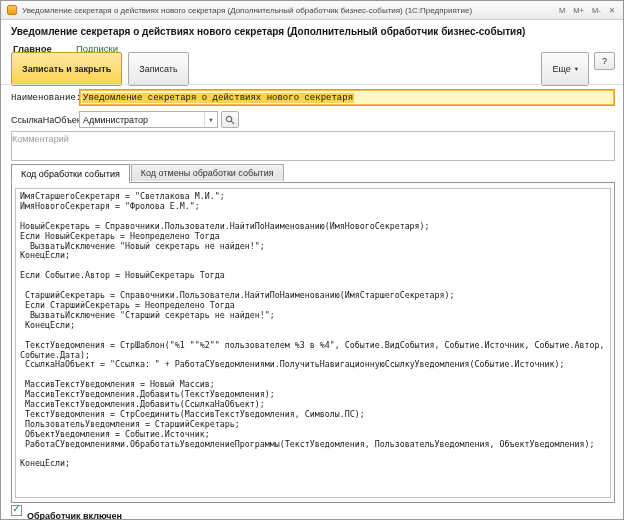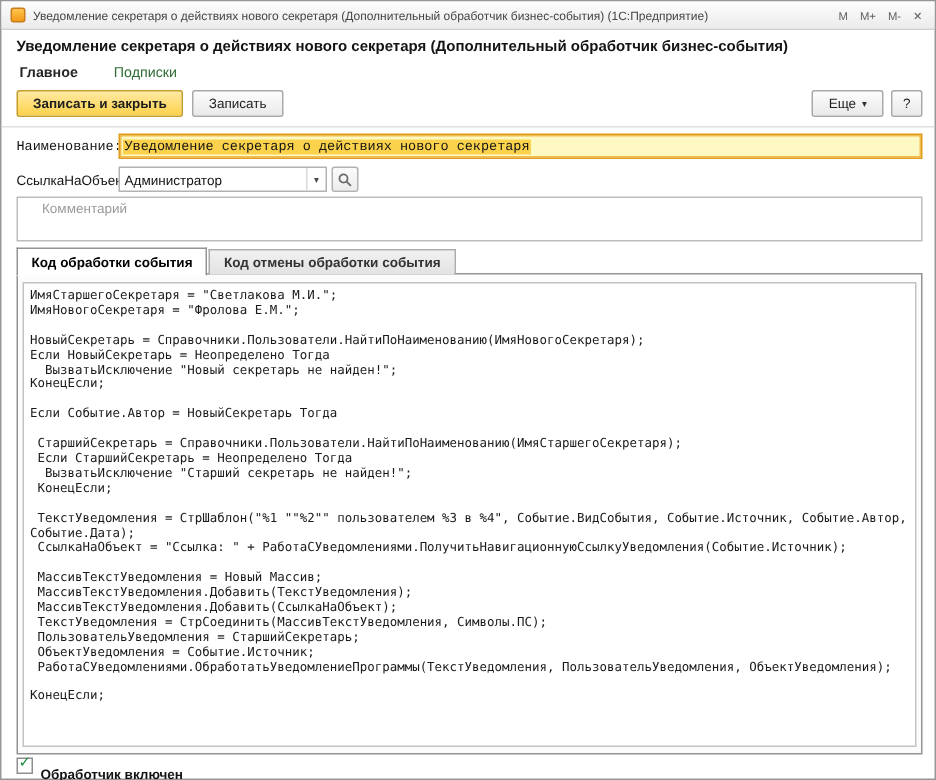--- a/index.html
+++ b/index.html
@@ -26,21 +26,21 @@
   .win-controls { display: flex; gap: 8px; font-size: 7.5px; color: #5f5f5f; padding-right: 2px; }
   .wc { cursor: default; }
   
   .form-title { position: absolute; left: 10px; top: 25px; font-size: 10px; font-weight: bold; color: #141414; white-space: nowrap; }
   .nav { position: absolute; left: 12px; top: 42px; display: flex; gap: 24px; font-size: 9.5px; }
   .nav-active { font-weight: bold; color: #262626; }
   .nav-link { color: #2f6b36; }
   
   .cmdbar { position: absolute; left: 10px; right: 8px; top: 58px; height: 20px; display: flex; align-items: center; gap: 6px; }
   .btn {
-    font-family: inherit; font-size: 9px; height: 18px; padding: 0 10px;
+    font-family: inherit; font-size: 9px; height: 18px; padding: 16px 10px;
     border: 1px solid #a9a9a9; border-radius: 2px; color: #1e1e1e;
     background: linear-gradient(#fcfcfc, #e9e9e9);
     display: inline-flex; align-items: center; justify-content: center; white-space: nowrap;
   }
   .btn.primary { background: linear-gradient(#ffe9a2, #fcd24b); border-color: #c49d2c; font-weight: bold; }
   .cmd-right { margin-left: auto; display: flex; gap: 5px; }
   .btn .caret { margin-left: 4px; font-size: 6.5px; color: #333; }
   .btn.help { width: 21px; padding: 0; }
   .sep { position: absolute; left: 0; right: 0; top: 83px; border-top: 1px solid #dedede; }
   
@@ -52,24 +52,24 @@
     box-shadow: 0 0 0 1px #f0bd4d inset; display: flex; align-items: center; padding: 0 2px;
   }
   .input-focused .sel { font-size: 9px; color: #141414; background: #fbd24c; padding: 0 1px; white-space: nowrap; }
   .row-resp { top: 110px; height: 17px; }
   .combo { width: 139px; height: 17px; border: 1px solid #b2b2b2; background: #fff; display: flex; align-items: stretch; }
   .combo .val { flex: 1; font-size: 9px; color: #141414; padding-left: 3px; display: flex; align-items: center; }
   .combo .arrow { width: 13px; border-left: 1px solid #d8d8d8; display: flex; align-items: center; justify-content: center; font-size: 6.5px; color: #4a4a4a; }
   .open-btn { width: 18px; height: 17px; margin-left: 3px; border: 1px solid #b2b2b2; border-radius: 2px; background: linear-gradient(#fbfbfb, #ececec); display: flex; align-items: center; justify-content: center; padding: 0; }
   .comment-box {
     position: absolute; left: 10px; right: 8px; top: 130px; height: 30px;
-    border: 1px solid #bcbcbc; background: #fff; font-size: 9px; color: #9a9a9a; padding: 2px 16px;
+    border: 1px solid #bcbcbc; background: #fff; font-size: 9px; color: #9a9a9a; padding: 2px 0;
   }
   
-  .tabs { position: absolute; left: 10px; top: 163px; height: 19px; display: flex; align-items: flex-end; z-index: 2; font-weight: bold; }
+  .tabs { position: absolute; left: 10px; top: 163px; height: 19px; display: flex; z-index: 2; }
   .tab { font-size: 9px; padding: 0 9px; display: flex; align-items: center; white-space: nowrap; }
   .tab.active { height: 19px; background: #fff; border: 1px solid #949494; border-bottom: 1px solid #fff; margin-bottom: -1px; color: #000; }
   .tab.inactive { height: 17px; background: linear-gradient(#f1f1f1, #e2e2e2); border: 1px solid #adadad; border-bottom: none; margin-left: 1px; color: #333; }
   .panel { position: absolute; left: 10px; right: 8px; top: 181px; bottom: 16px; border: 1px solid #949494; background: #fcfcfc; z-index: 1; }
   .code-area { position: absolute; left: 3px; right: 3px; top: 5px; bottom: 4px; border: 1px solid #c2c2c2; background: #fff; overflow: hidden; }
   .code-text {
     font-family: "DejaVu Sans Mono", "Liberation Mono", monospace;
     font-size: 8.3px; line-height: 9.9px; color: #1a1a1a;
     white-space: pre-wrap; word-wrap: break-word; padding: 3px 0 0 4px;
   }

